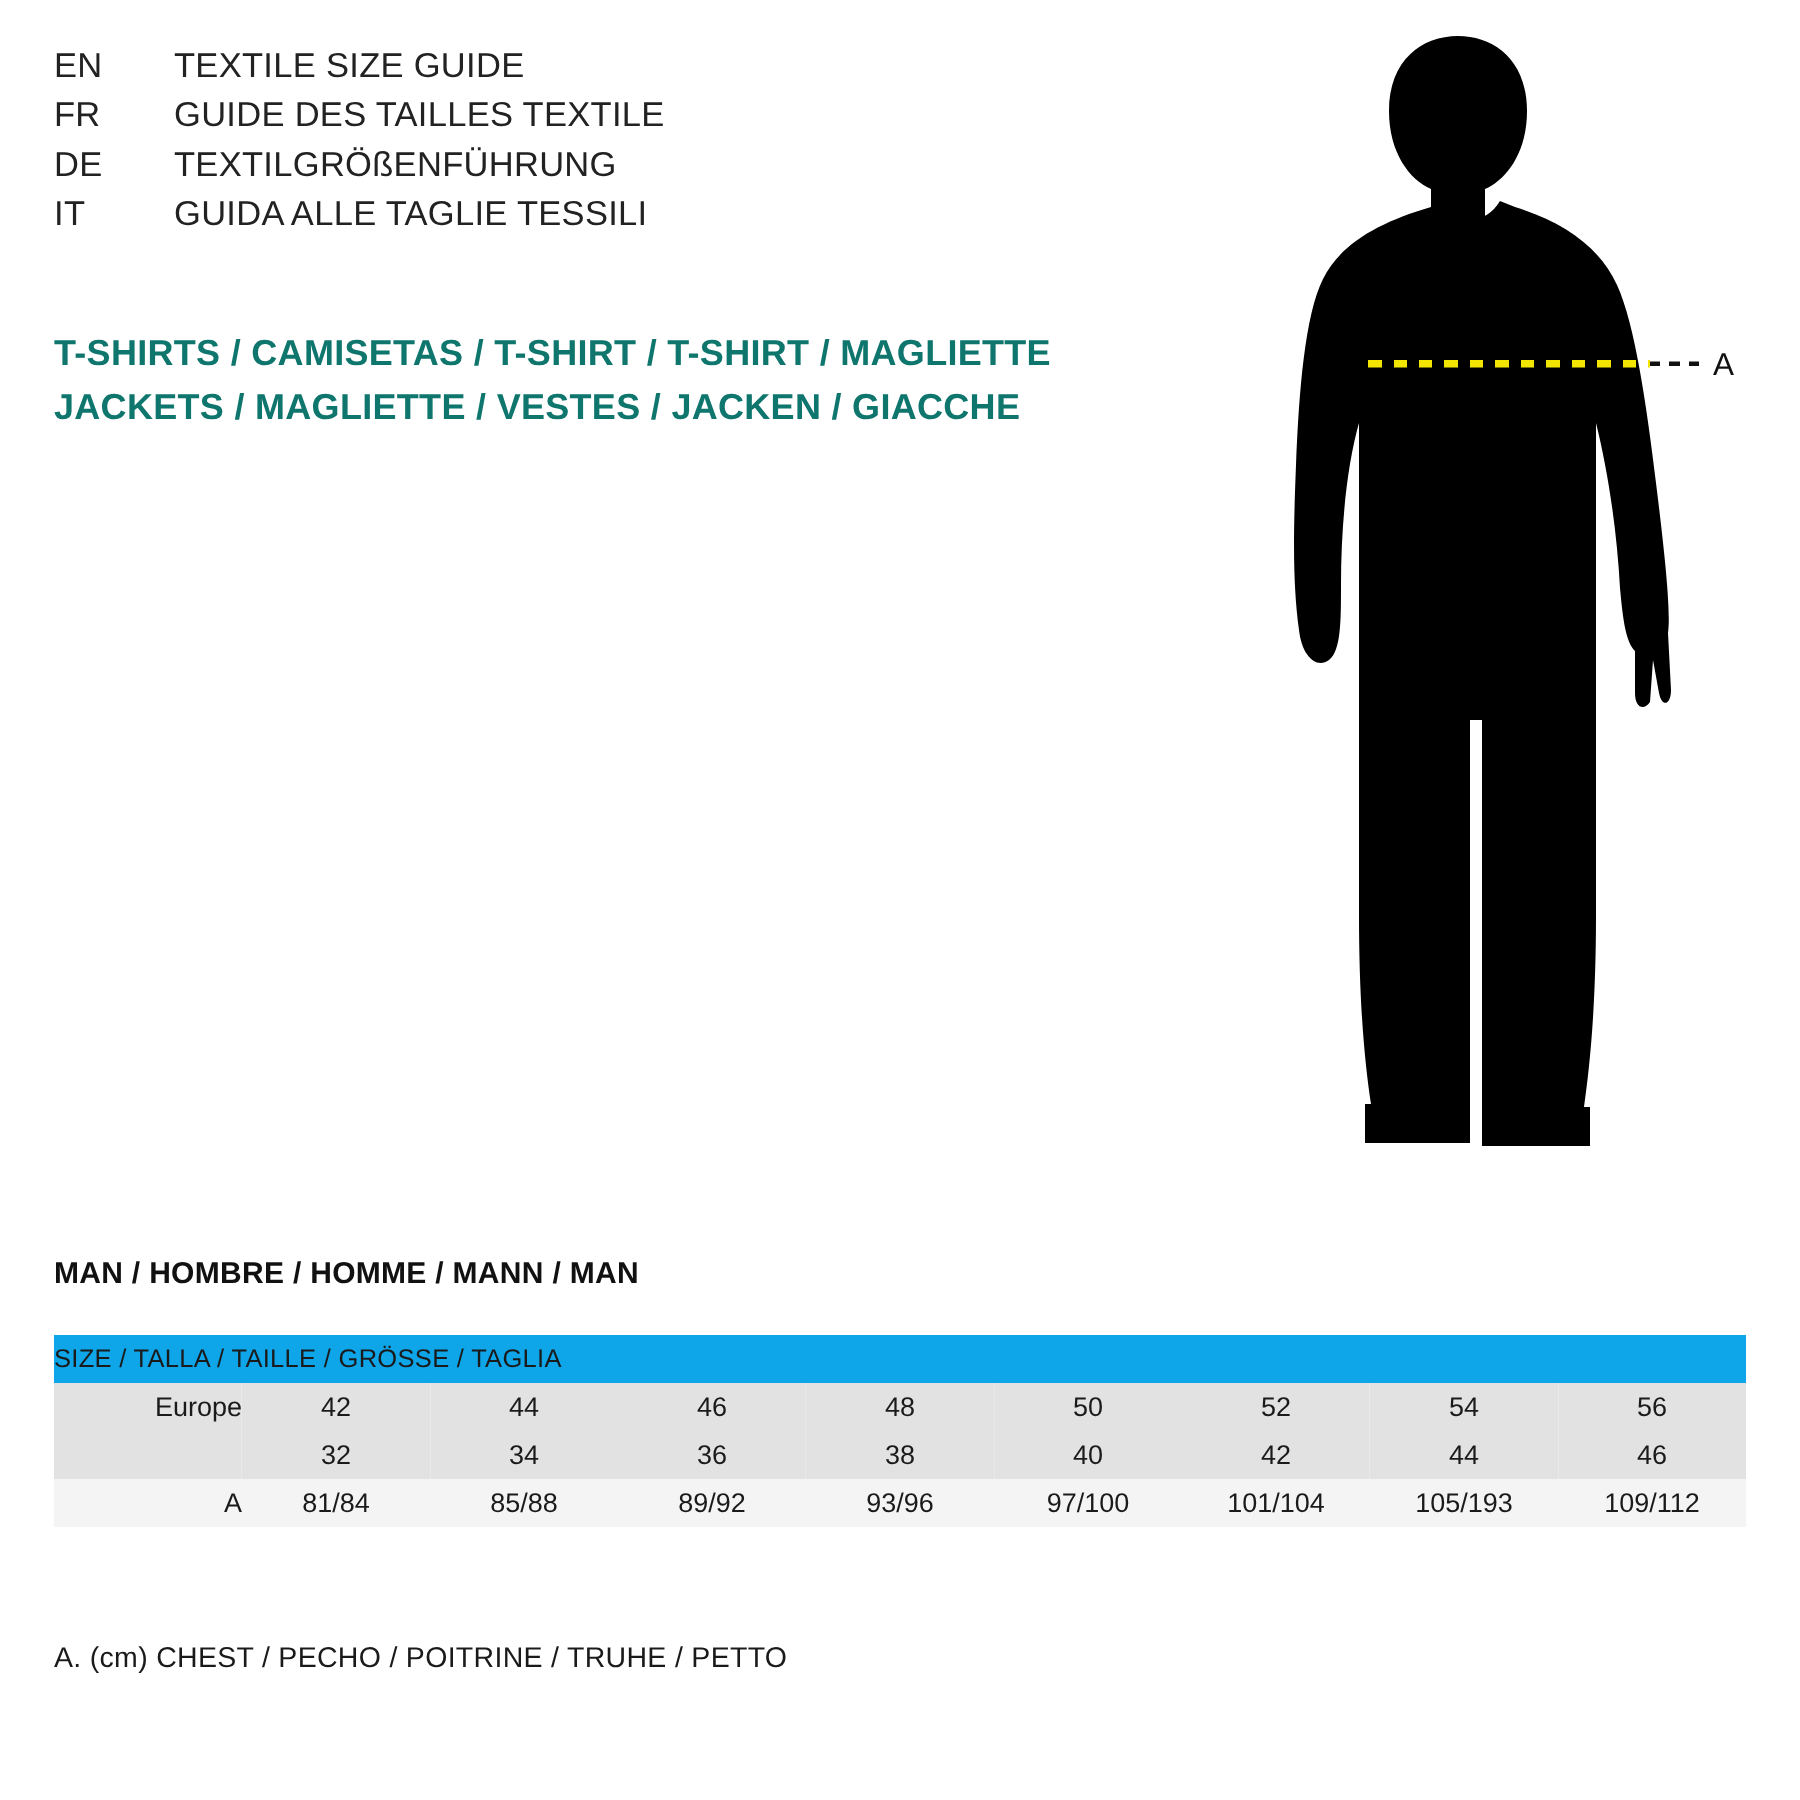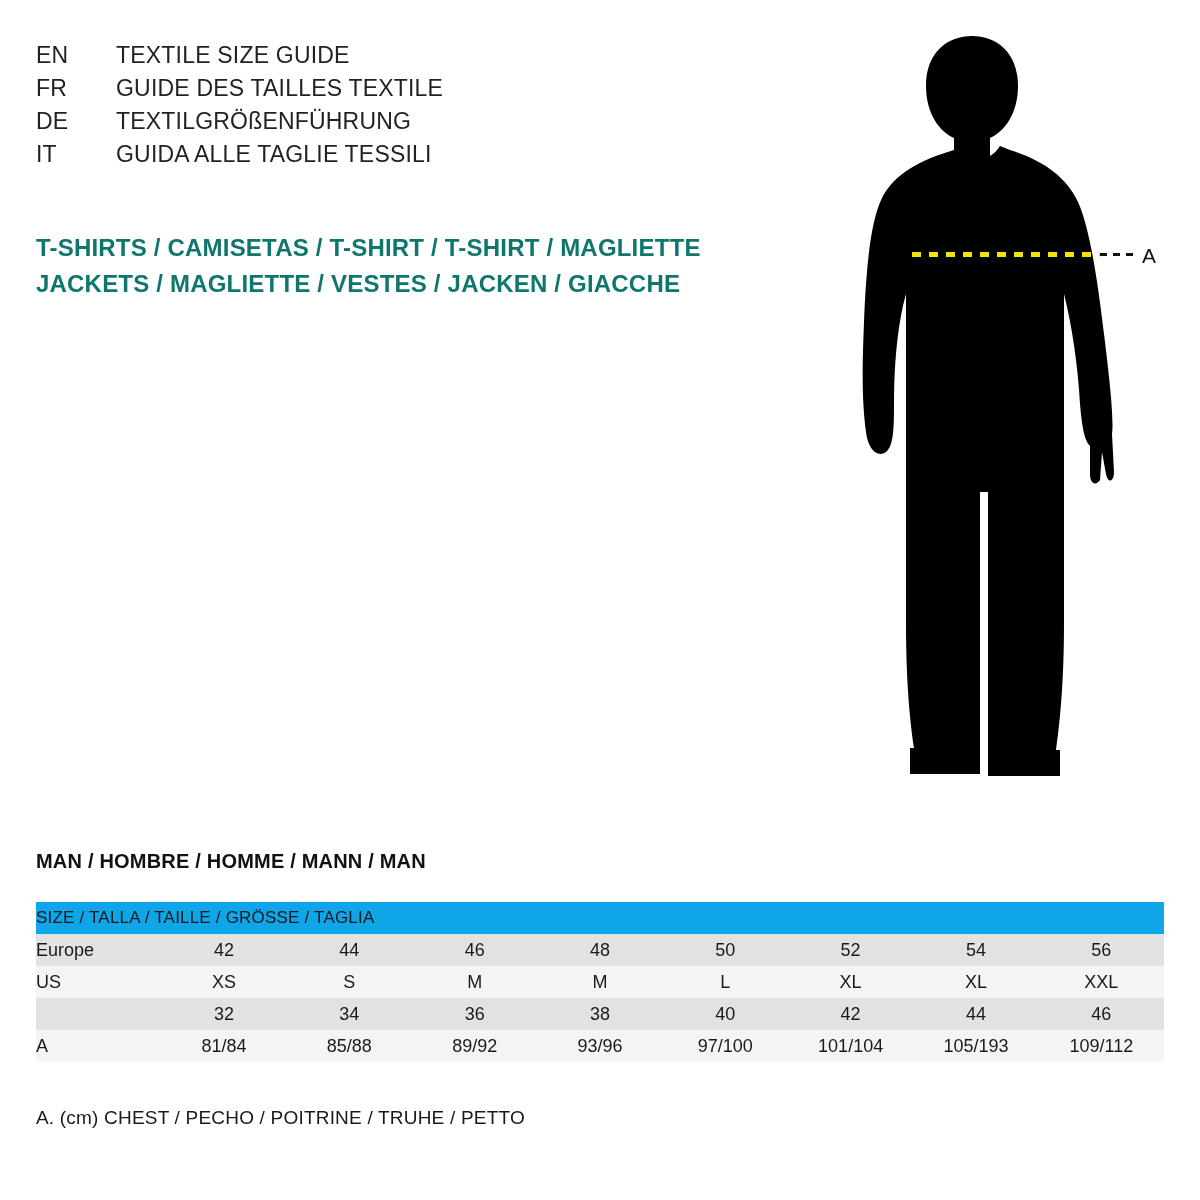--- a/index.html
+++ b/index.html
@@ -12,21 +12,20 @@
     height: 1200px;
     font-family: "Liberation Sans", sans-serif;
     color: #1a1a1a;
     position: relative;
     overflow: hidden;
   }
   .page {
     position: relative;
     width: 1200px;
     height: 956px;
-    margin-top: 12px;
   }
 
   
   .lang-block {
     position: absolute;
     left: 36px;
     top: 30px;
     width: 720px;
   }
   .lang-row {
@@ -124,21 +123,21 @@
     background: #0ea5e9;
     color: #ffffff;
     font-size: 17px;
     padding-left: 6px;
     letter-spacing: 0.2px;
   }
   .row-shade td { background: #e2e2e2; }
   .row-plain td { background: #f4f4f4; }
   .label-cell {
     padding-left: 6px;
-    text-align: left;
+    text-align: right;
     width: 178px;
   }
   .val-cell {
     text-align: center;
   }
 
   .footnote {
     position: absolute;
     left: 36px;
     top: 1095px;
@@ -239,31 +238,20 @@
       <td class="val-cell">42</td>
       <td class="val-cell">44</td>
       <td class="val-cell">46</td>
       <td class="val-cell">48</td>
       <td class="val-cell">50</td>
       <td class="val-cell">52</td>
       <td class="val-cell">54</td>
       <td class="val-cell">56</td>
     </tr>
 
-    <tr class="row-plain">
-      <td class="label-cell">US</td>
-      <td class="val-cell">XS</td>
-      <td class="val-cell">S</td>
-      <td class="val-cell">M</td>
-      <td class="val-cell">M</td>
-      <td class="val-cell">L</td>
-      <td class="val-cell">XL</td>
-      <td class="val-cell">XL</td>
-      <td class="val-cell">XXL</td>
-    </tr>
 
     <tr class="row-shade">
       <td class="label-cell"></td>
       <td class="val-cell">32</td>
       <td class="val-cell">34</td>
       <td class="val-cell">36</td>
       <td class="val-cell">38</td>
       <td class="val-cell">40</td>
       <td class="val-cell">42</td>
       <td class="val-cell">44</td>

